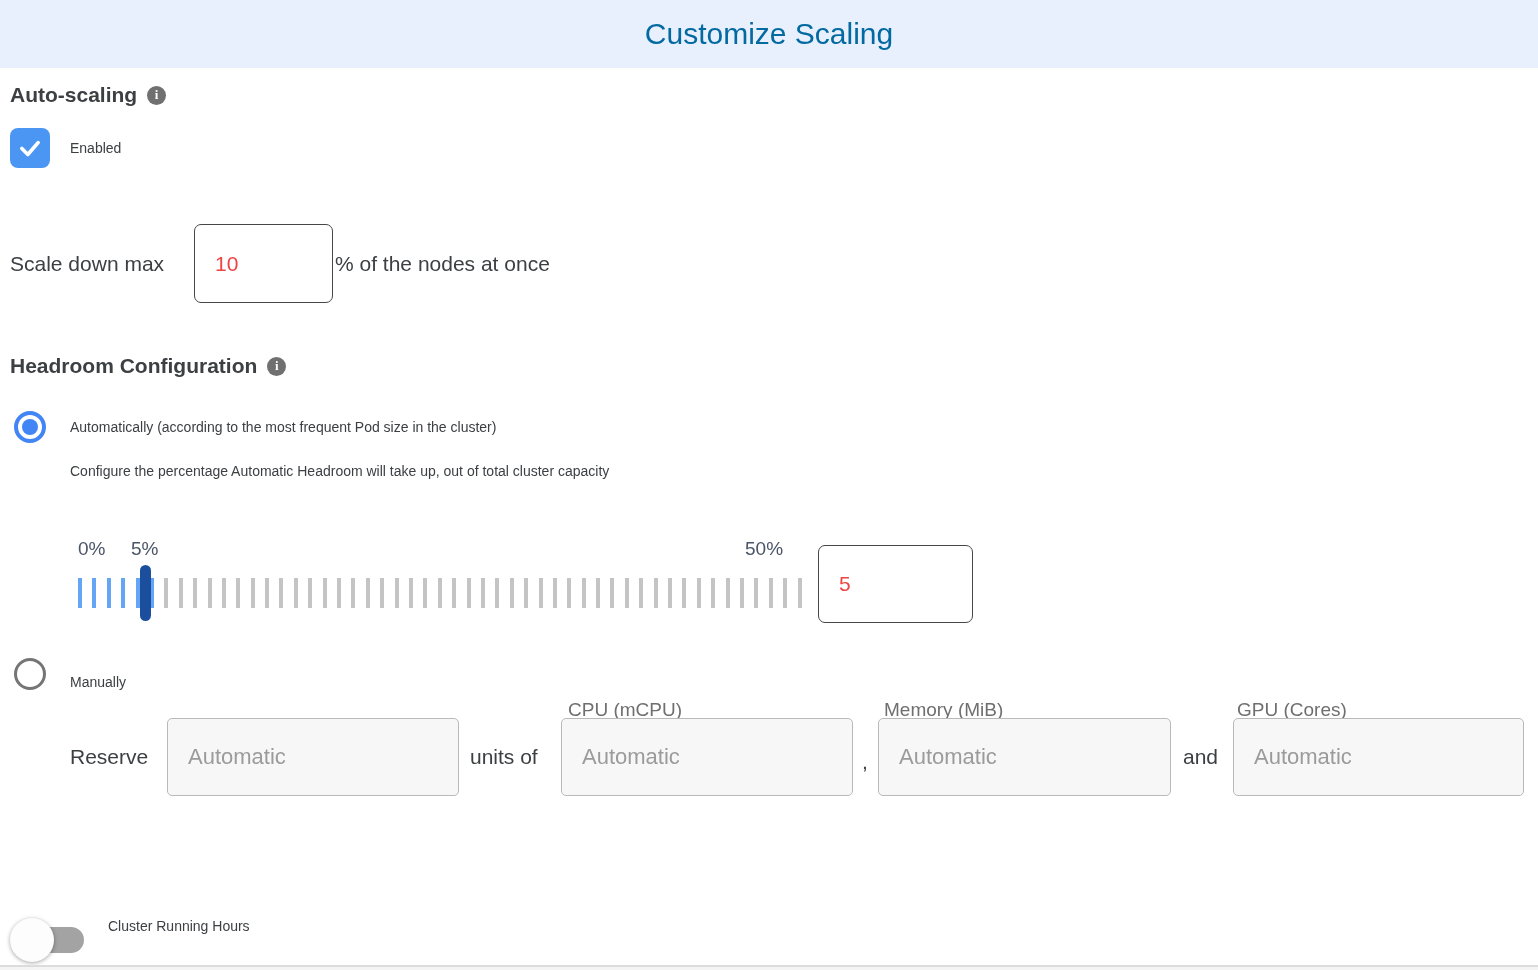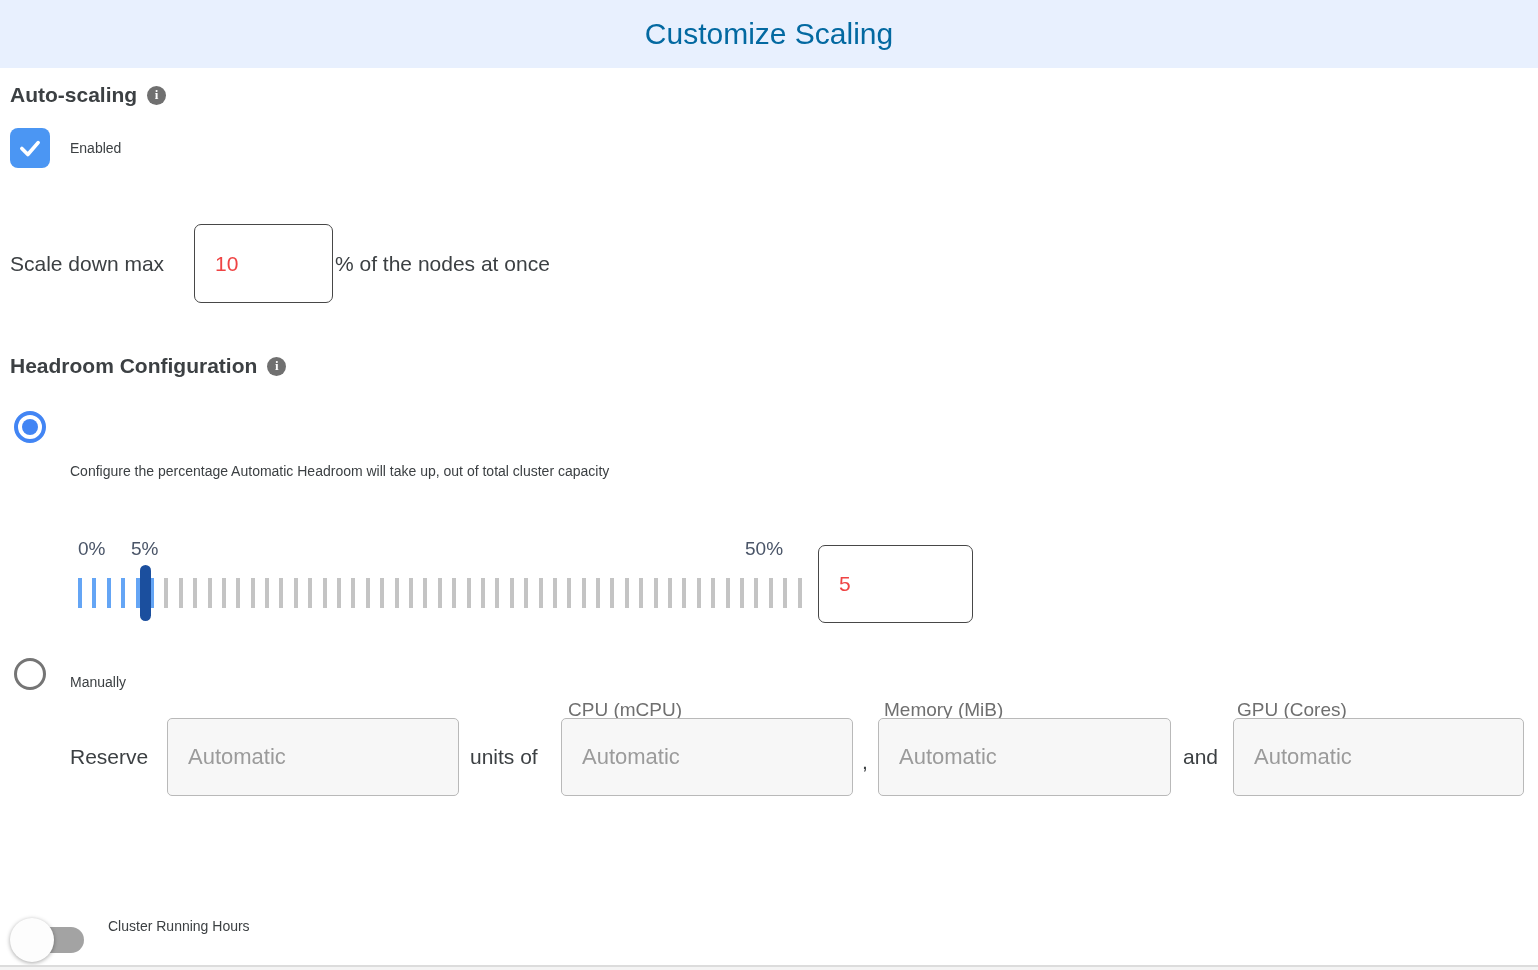--- a/index.html
+++ b/index.html
@@ -128,20 +128,21 @@
 
 <div class="abs section-heading" style="left:10px; top:354px;">
   <span class="heading-text">Headroom Configuration</span>
   <span class="info-icon">i</span>
 </div>
 
 <div class="abs" style="left:14px; top:411px; display:flex; align-items:center; gap:24px;">
   <div class="radio-outer selected">
     <div class="radio-dot"></div>
   </div>
+  <span class="label-20">Automatically (according to the most frequent Pod size in the cluster)</span>
 </div>
 
 <div class="abs label-20" style="left:70px; top:463px;">Configure the percentage Automatic Headroom will take up, out of total cluster capacity</div>
 
 <div class="abs" style="left:78px; top:538px; width:920px; height:90px;">
   <span class="slider-label" style="left:0; top:0;">0%</span>
   <span class="slider-label" style="left:53px; top:0;">5%</span>
   <span class="slider-label" style="left:667px; top:0;">50%</span>
   <div class="ticks-row" style="left:0; top:40px;">
       <div class="tick active"></div>

